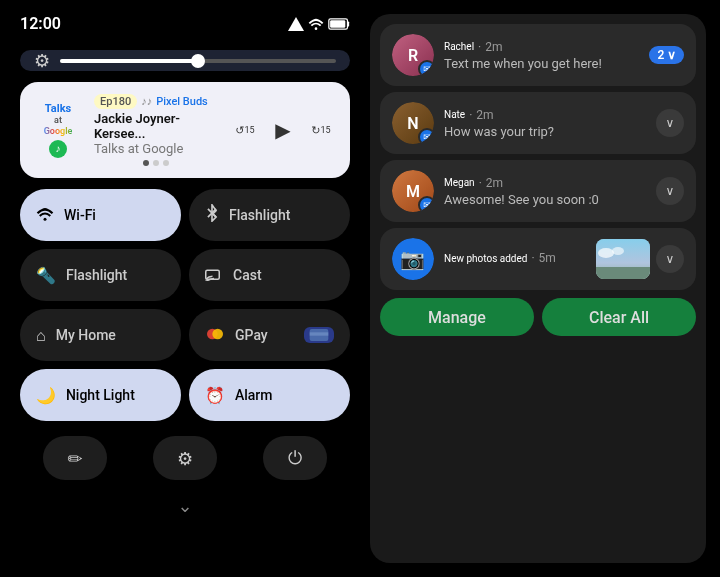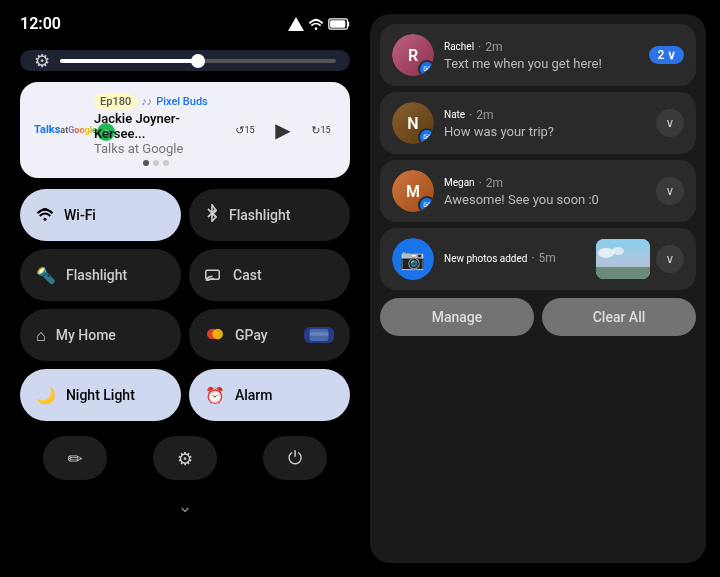--- a/index.html
+++ b/index.html
@@ -84,21 +84,21 @@
       background: #f0f0f8;
       border-radius: 18px;
       padding: 12px 14px;
       color: #000;
       display: flex;
       align-items: center;
       gap: 12px;
     }
     .media-logo {
       display: flex;
-      flex-direction: row;
+      flex-direction: column;
       align-items: center;
       font-size: 9px;
       font-weight: 600;
       line-height: 1.2;
       color: #333;
       width: 48px;
     }
     .talks-logo {
       font-size: 11px;
       font-weight: 700;
@@ -375,26 +375,26 @@
 
     
     .notif-actions {
       display: flex;
       gap: 8px;
       margin-top: 2px;
     }
     .notif-action-btn {
       flex: 1;
       height: 38px;
-      background: #737373;
+      background: #15803d;
       border-radius: 20px;
       display: flex;
       align-items: center;
       justify-content: center;
-      font-size: 14px;
+      font-size: 16px;
       font-weight: 500;
       color: #ddd;
       cursor: pointer;
     }
   </style>
 </head>
 <body>
 
 <div class="left-panel">
 

